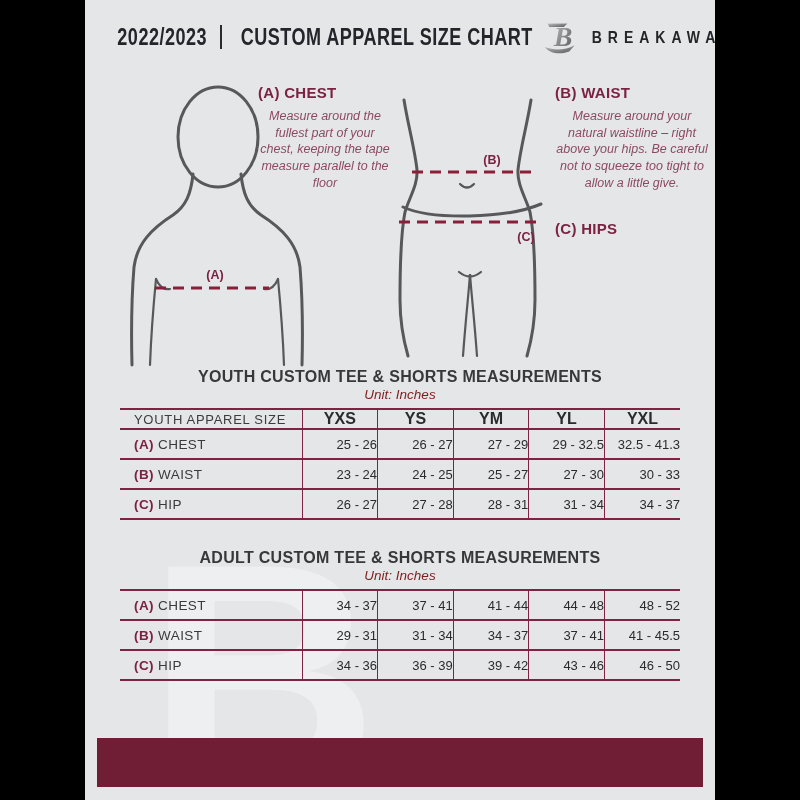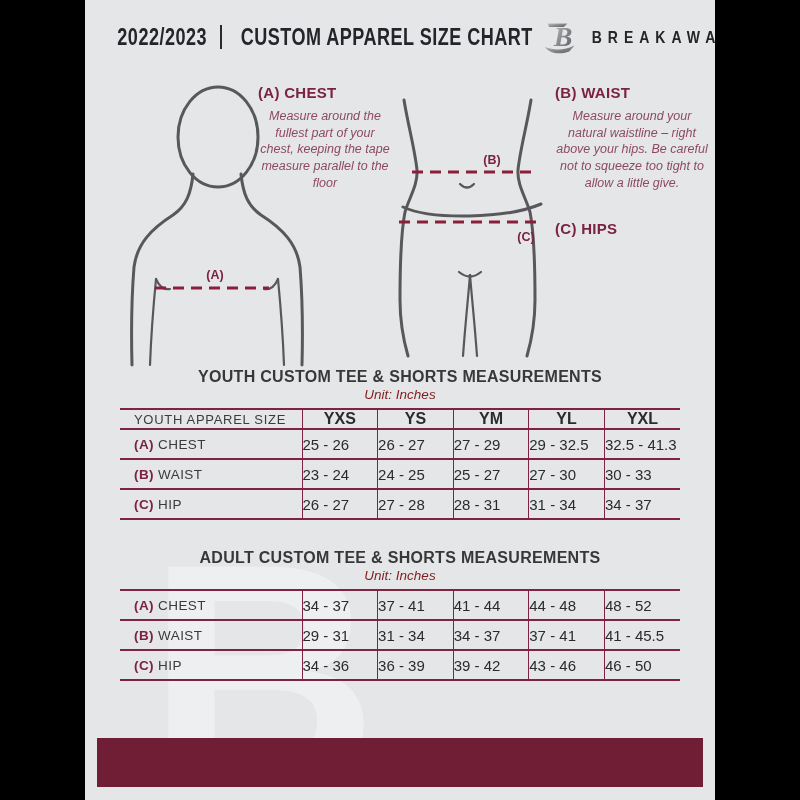--- a/index.html
+++ b/index.html
@@ -77,21 +77,21 @@
   .hdr-lbl {
     text-align:left; padding-left:14px !important; font-weight:400;
     font-size:13px; letter-spacing:.7px; color:#3c3c3e;
   }
   .hdr-size { font-weight:700; font-size:16px; color:#2b2b2d; text-align:center;border-radius:11px; }
   .lbl-cell {
     text-align:left; padding-left:14px !important;
     font-size:13.5px; color:#3a3a3c; letter-spacing:.4px;
   }
   .pfx { color:#7b2241; font-weight:700; }
-  .val { font-size:15px; color:#2b2b2d; text-align:left; }
+  .val { font-size:13px; color:#2b2b2d; text-align:right; }
   
   .footer-bar {
     position:absolute; left:12px; top:738px; width:606px; height:49px;
     background:#701e36; z-index:3;
   }
 </style>
 </head>
 <body>
 
 <div class="stage">

